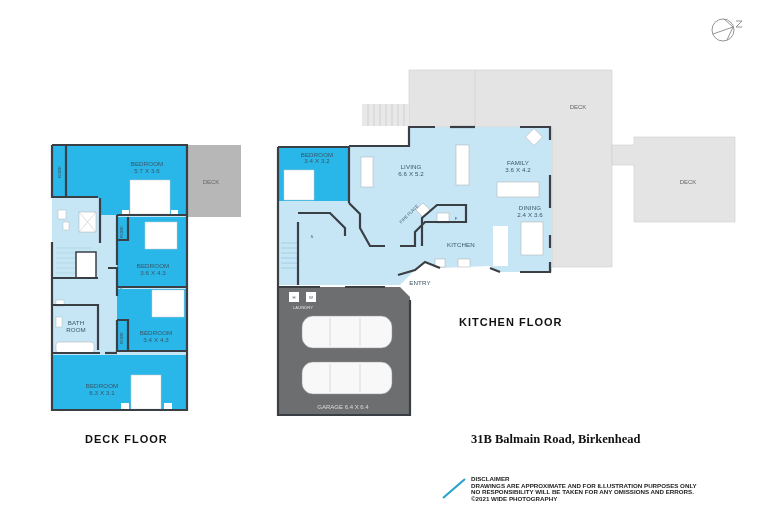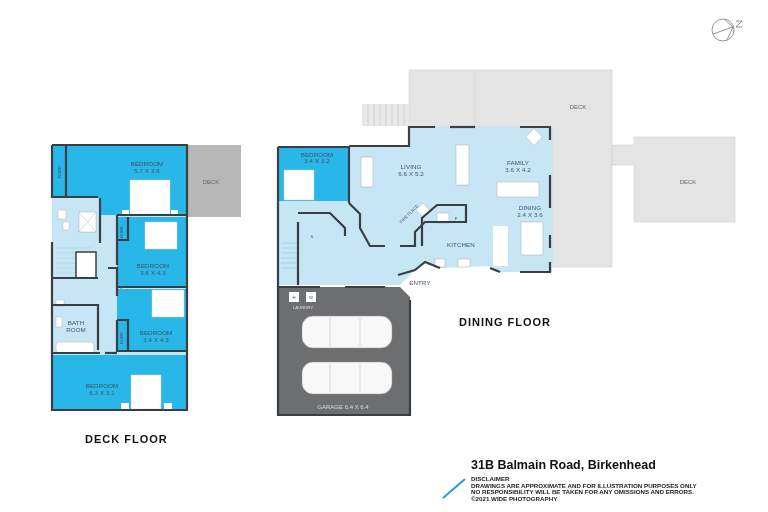--- a/index.html
+++ b/index.html
@@ -3,21 +3,21 @@
 <meta charset="utf-8">
 <style>
   html, body { margin:0; padding:0; background:#ffffff; }
   body { width:768px; height:512px; position:relative; overflow:hidden; font-family:"Liberation Sans", sans-serif; }
   #plan { position:absolute; left:0; top:0; width:768px; height:512px; }
   .lbl { font-family:"Liberation Sans", sans-serif; font-size:6.2px; fill:#3d5566; text-anchor:middle; letter-spacing:0.1px; }
   .lbl-sm { font-family:"Liberation Sans", sans-serif; font-size:4.2px; fill:#3d5566; text-anchor:middle; }
   .lbl-deck { font-family:"Liberation Sans", sans-serif; font-size:6px; fill:#666666; text-anchor:middle; }
   .lbl-garage { font-family:"Liberation Sans", sans-serif; font-size:6px; fill:#dddddd; text-anchor:middle; }
   .floor-title { position:absolute; font-family:"Liberation Sans", sans-serif; font-weight:bold; font-size:11px; color:#111111; letter-spacing:1px; }
-  .address { position:absolute; left:471px; top:458px; font-family:Liberation Sans, sans-serif; font-weight:bold; font-size:12.5px; color:#111111; }
+  .address { position:absolute; left:471px; top:432px; font-family:Liberation Serif, serif; font-weight:bold; font-size:12.5px; color:#111111; }
   .disclaimer { position:absolute; left:471px; top:476px; font-family:"Liberation Sans", sans-serif; font-weight:bold; font-size:6.2px; line-height:6.6px; color:#222222; }
   .disclaimer div { white-space:nowrap; }
   .slash { position:absolute; left:440px; top:476px; width:30px; height:24px; }
   .compass { position:absolute; left:708px; top:14px; width:44px; height:30px; }
 </style>
 </head>
 <body>
 
 <svg class="compass" viewBox="0 0 44 30">
   <circle cx="15" cy="16" r="11" fill="none" stroke="#888" stroke-width="0.9"></circle>
@@ -203,21 +203,21 @@
     <text class="lbl" x="461" y="247">KITCHEN</text>
     <text class="lbl" x="420" y="285">ENTRY</text>
     <text class="lbl-sm" x="303" y="309" fill="#e0e0e0" style="fill:#e0e0e0">LAUNDRY</text>
     <text class="lbl-garage" x="343" y="409">GARAGE 6.4 X 6.4</text>
     <text class="lbl-sm" x="0" y="0" transform="translate(410,215) rotate(-45)">FIRE PLACE</text>
     <text class="lbl-sm" x="312" y="238">S</text>
   </g>
 </svg>
 
 <div class="floor-title" style="left:85px; top:433px;">DECK FLOOR</div>
-<div class="floor-title" style="left:459px; top:316px;">DINING FLOOR</div>
+<div class="floor-title" style="left:459px; top:316px;">KITCHEN FLOOR</div>
 
 <svg class="slash" viewBox="0 0 30 24">
   <line x1="3" y1="22" x2="25" y2="3" stroke="#29a3cc" stroke-width="2.2"></line>
 </svg>
 <div class="address">31B Balmain Road, Birkenhead</div>
 <div class="disclaimer">
   <div>DISCLAIMER</div>
   <div>DRAWINGS ARE APPROXIMATE AND FOR ILLUSTRATION PURPOSES ONLY</div>
   <div>NO RESPONSIBILITY WILL BE TAKEN FOR ANY OMISSIONS AND ERRORS.</div>
   <div>©2021 WIDE PHOTOGRAPHY</div>

